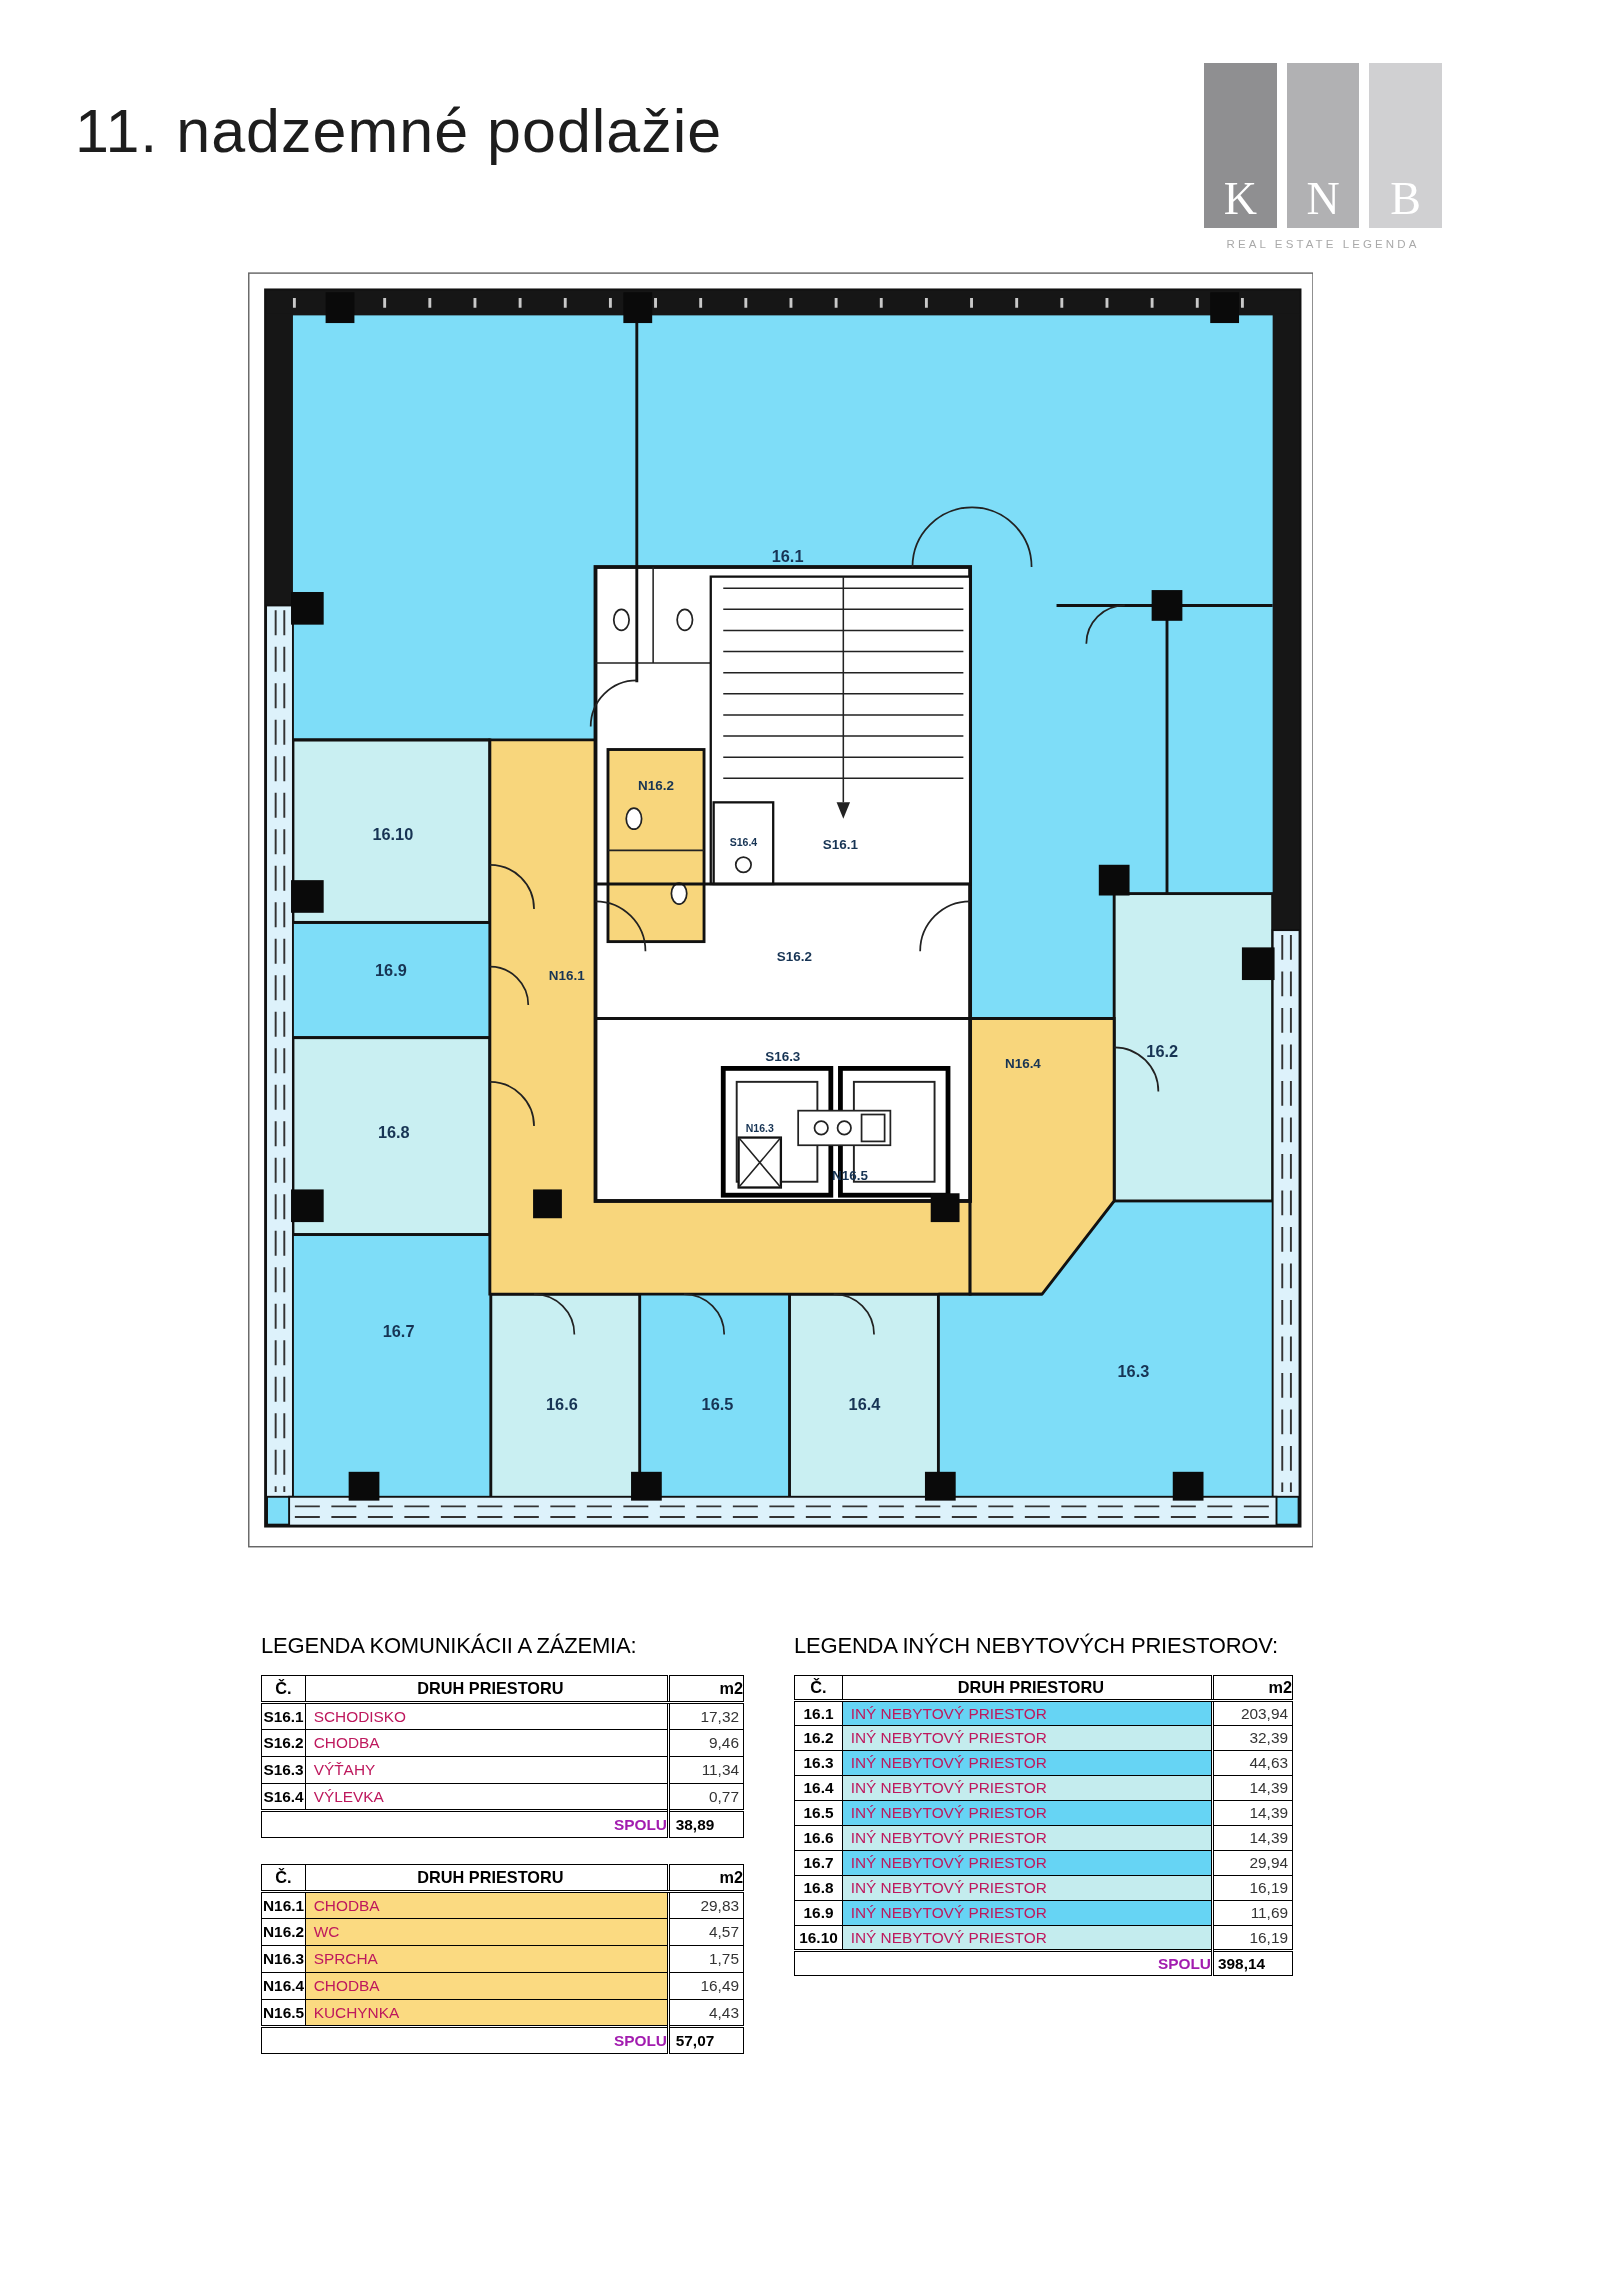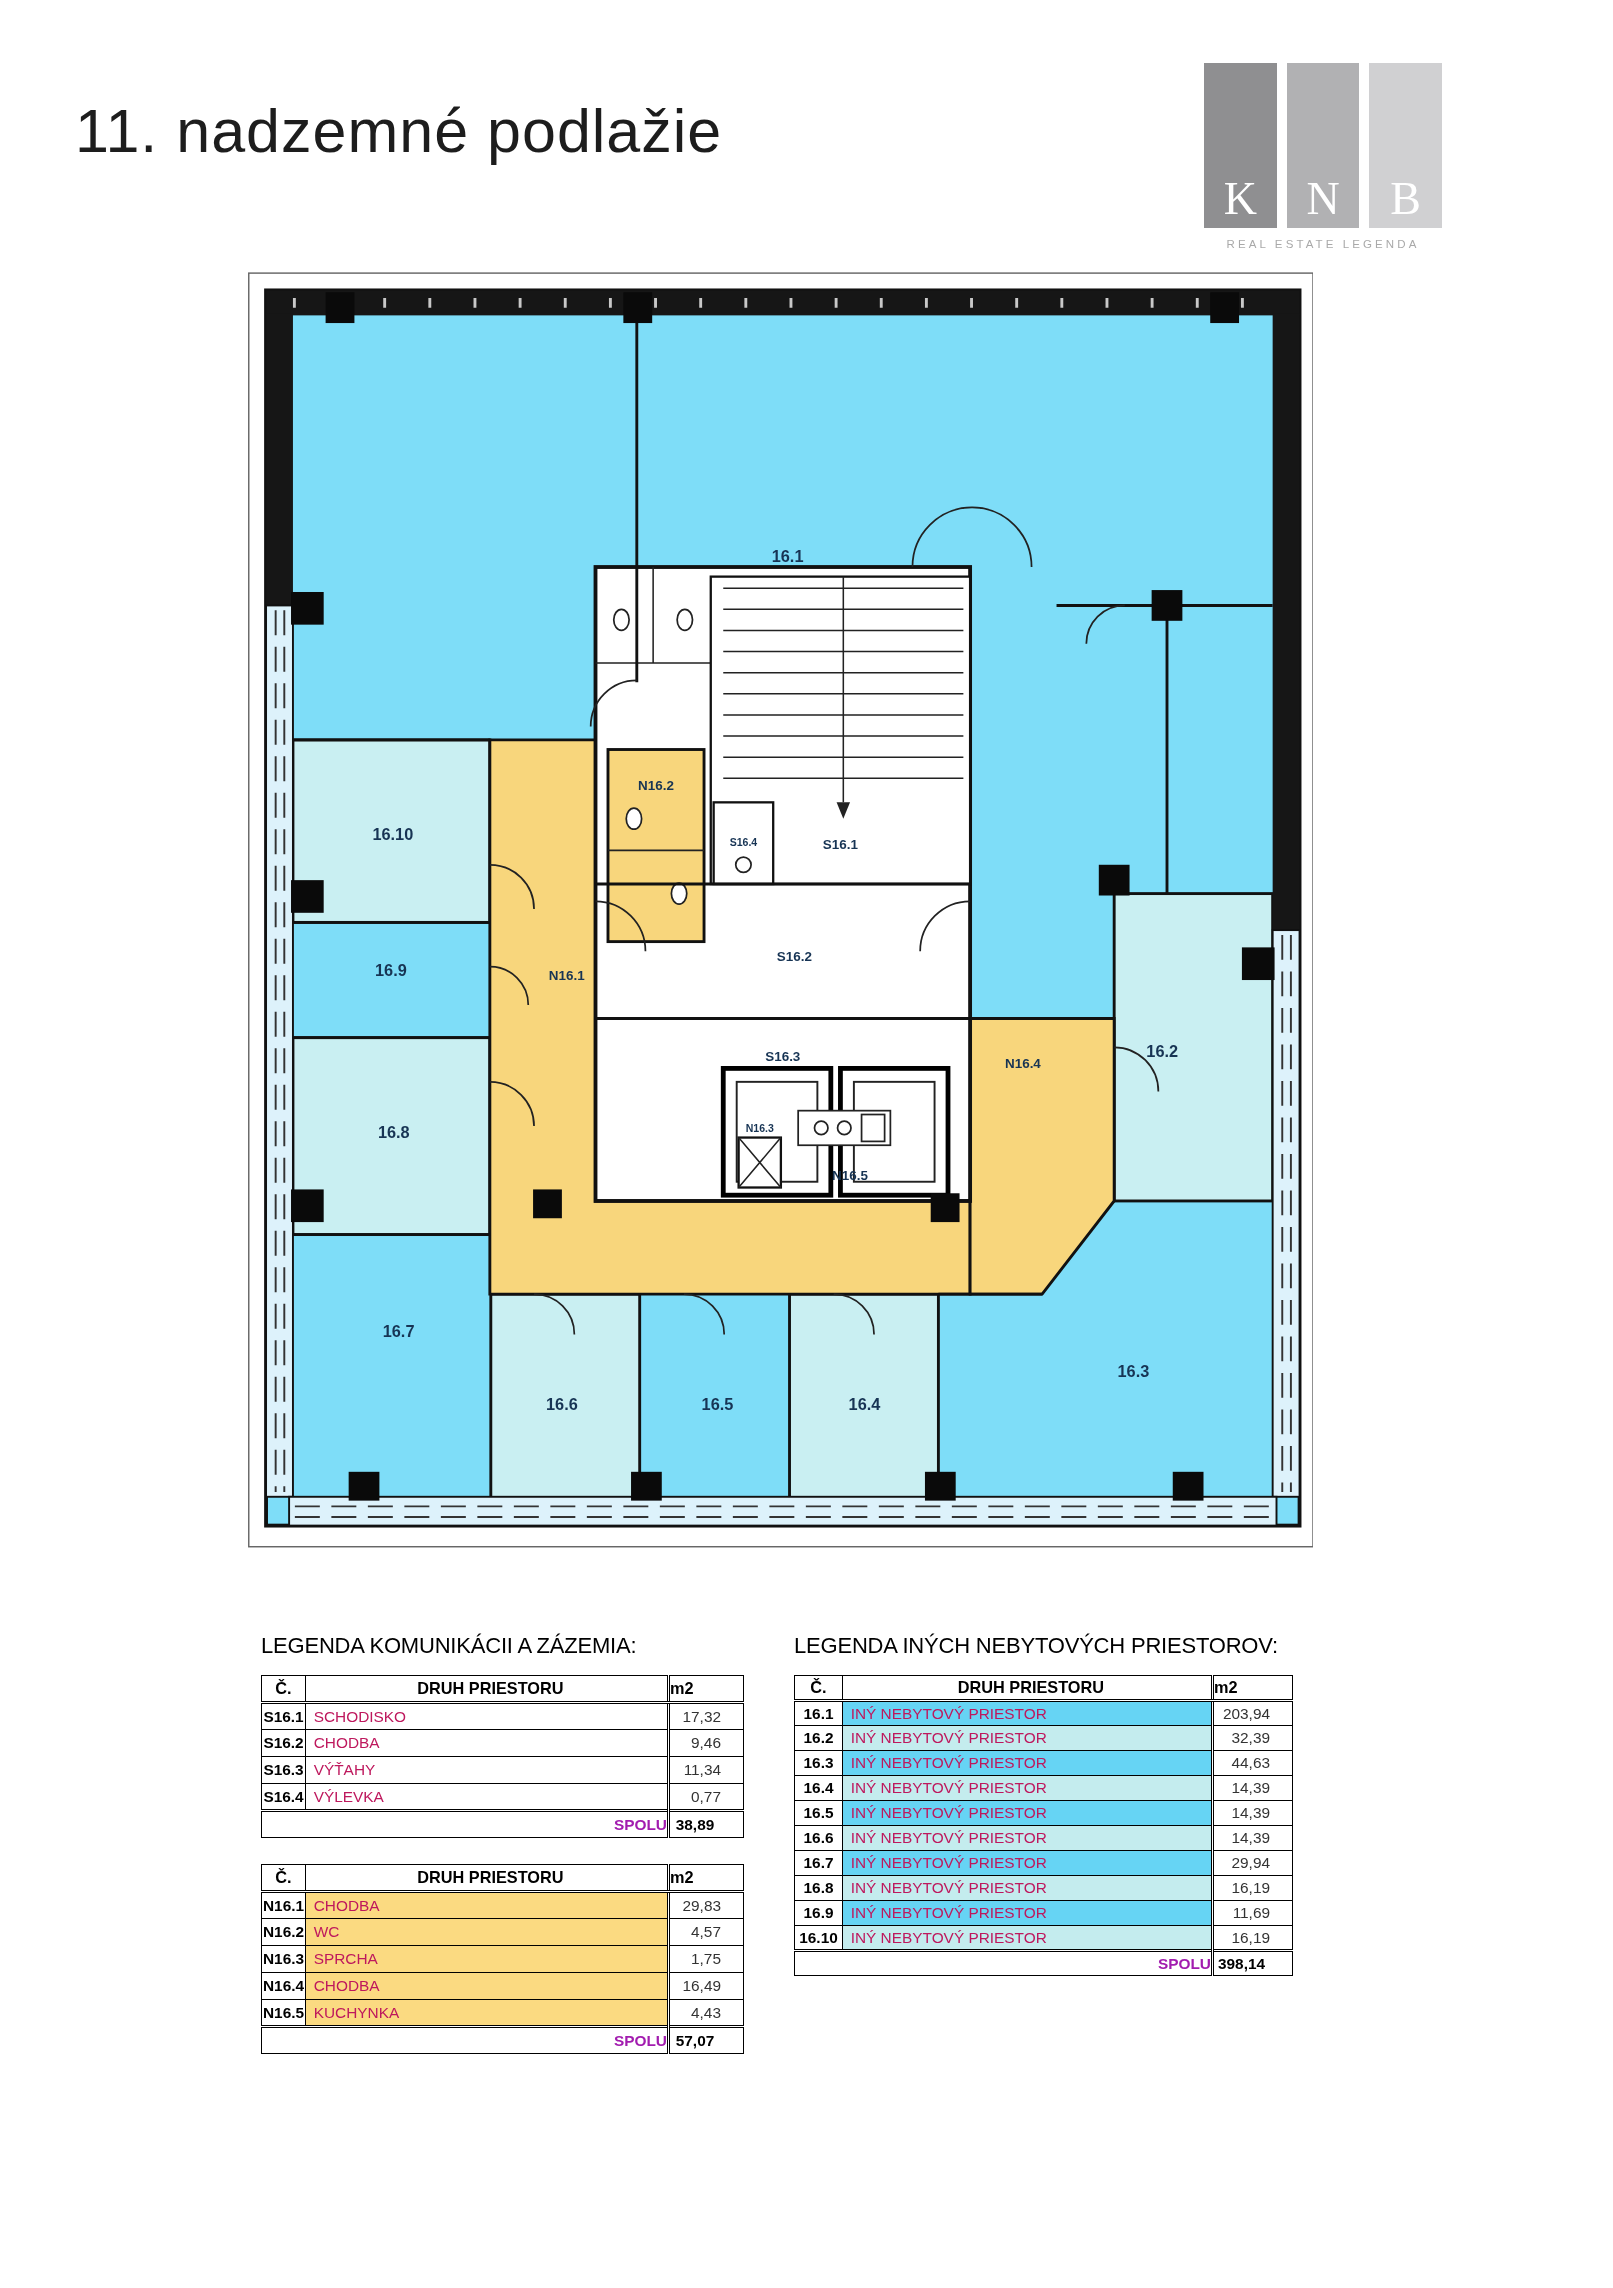--- a/index.html
+++ b/index.html
@@ -58,24 +58,24 @@
   table.legend{border:1.9px solid #000;}
   #tableA{left:261px;top:1675px;width:482px;}
   #tableB{left:261px;top:1864px;width:482px;}
   #tableC{left:794px;top:1675px;width:498px;}
   #tableC td,#tableC th{height:25px;}
   col.c-num{width:44px;} col.c-type{width:363px;} col.c-area{width:75px;}
   #tableC col.c-num{width:48px;} #tableC col.c-type{width:370px;} #tableC col.c-area{width:80px;}
   table.legend th{font-size:16.3px;font-weight:bold;border-bottom:3.8px double #000;}
   th.h-num{text-align:center;}
   th.h-type{text-align:center;padding-left:7.7px;}
-  th.h-area{text-align:left;border-left:3.8px double #000 !important;}
+  th.h-area{text-align:right;border-left:3.8px double #000 !important;}
   td.v-num{text-align:center;font-weight:bold;color:#000;font-size:15px;}
   td.v-type{text-align:left;padding-left:7.7px;color:#be185d;}
-  td.v-area{text-align:right;padding-right:22px;color:#333;border-left:3.8px double #000 !important;}
+  td.v-area{text-align:right;padding-right:4px;color:#333;border-left:3.8px double #000 !important;}
   td.hl-y{background:var(--accent_yellow,#fbda81);}
   td.hl-b{background:var(--accent_bright,#66d4f4);}
   td.hl-p{background:var(--accent_pale,#c4ecee);}
   tr.spolu td{border-top:3.8px double #000;font-weight:bold;}
   td.spolu-label{text-align:right;padding-left:58px;color:#a21caf;}
   td.spolu-val{text-align:center;padding-right:23px;color:#000;border-left:3.8px double #000 !important;}
 </style>
 </head>
 <body>
 

